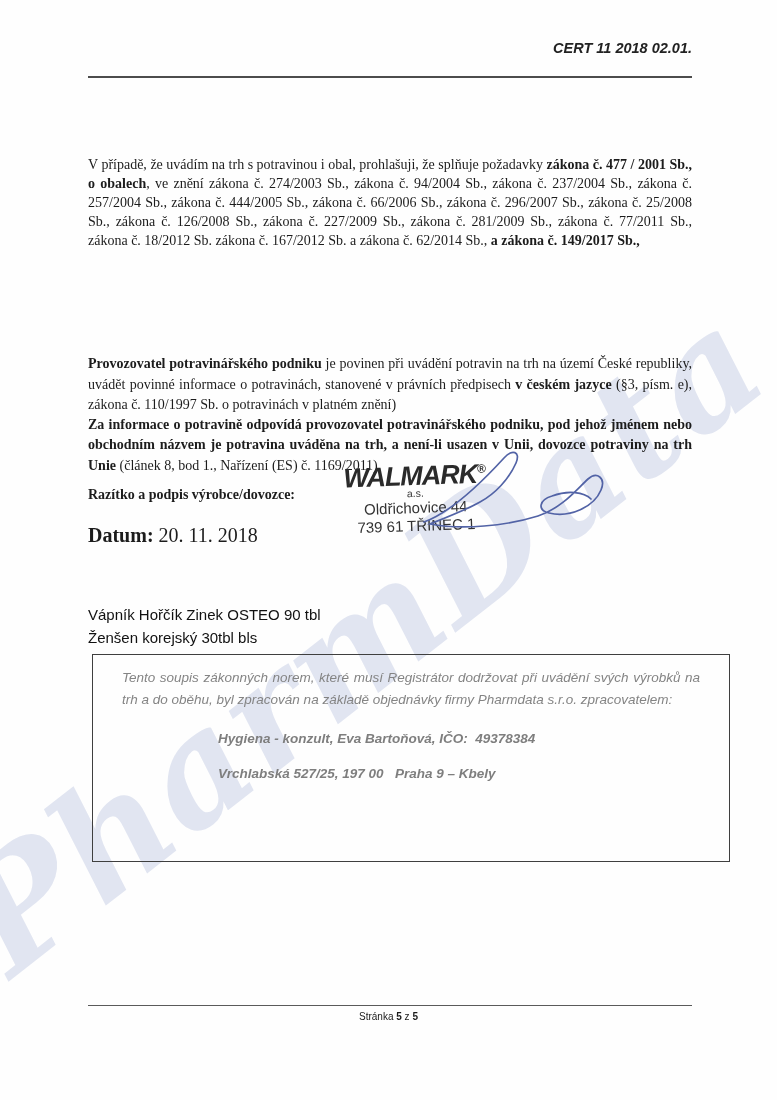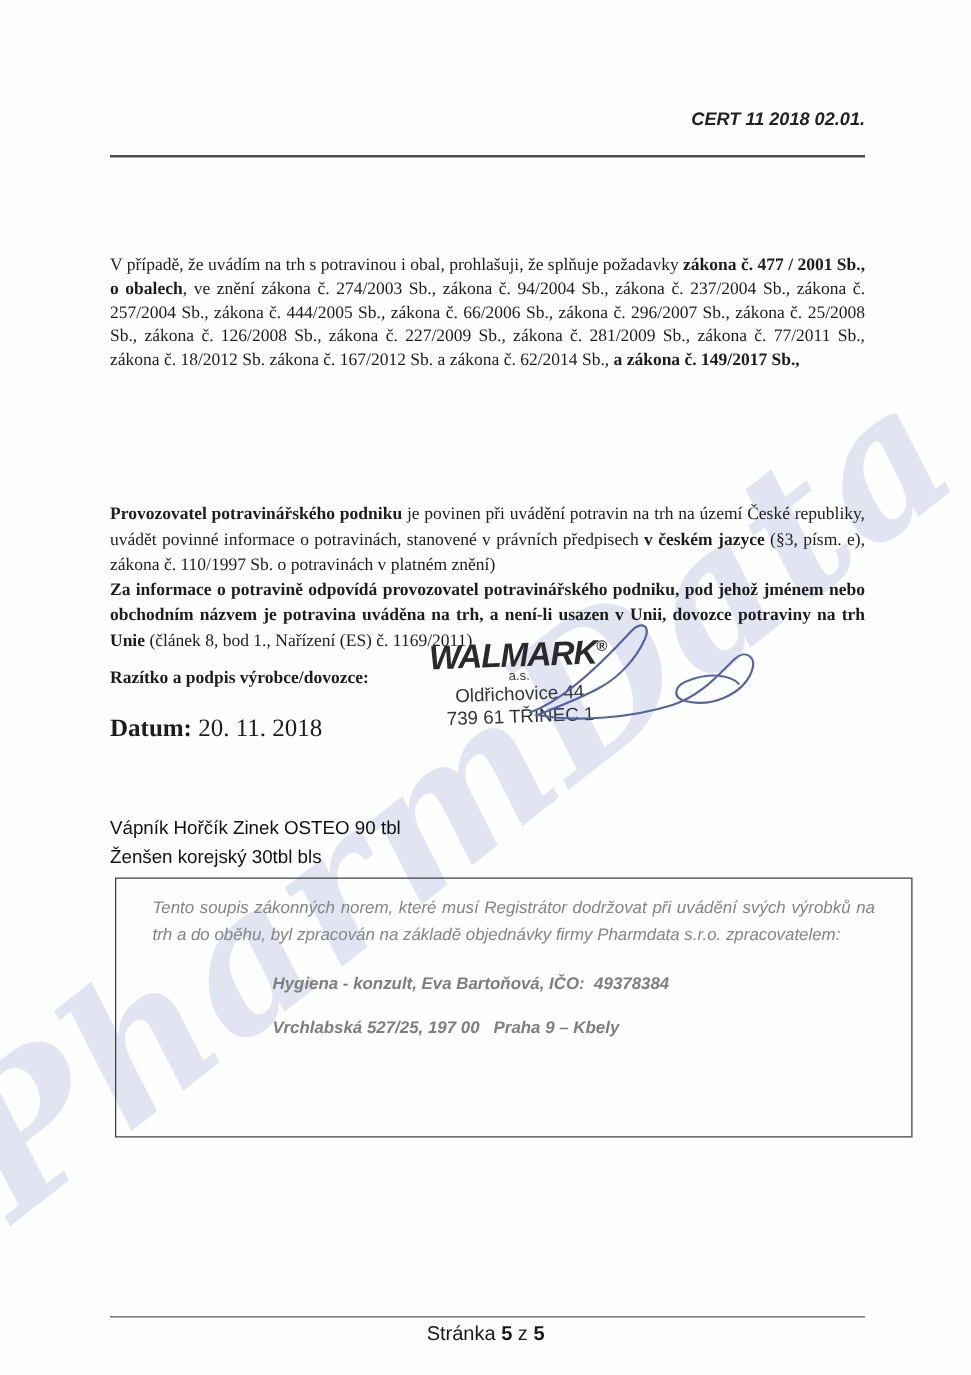--- a/index.html
+++ b/index.html
@@ -22,21 +22,21 @@
     font-style:italic;
     font-weight:bold;
     font-size:150px;
     letter-spacing:2px;
     white-space:nowrap;
     transform:rotate(-38deg);
     color:#e1e5f1;
     z-index:0;
     user-select:none;
   }
-  .content{position:absolute;inset:0;z-index:1;margin-top:48px;}
+  .content{position:absolute;inset:0;z-index:1;}
   
   .doc-ref{
     top:40px;right:85px;
     font-family:"Liberation Sans", sans-serif;
     font-style:italic;font-weight:600;
     font-size:14.5px;color:#222;
   }
   .rule{left:88px;width:604px;border-top:2px solid #4c4c4c;}
   .rule-top{top:76px;}
   .rule-footer{top:1005px;border-top:1.5px solid #5a5a5a;}
@@ -90,21 +90,21 @@
     font-size:13.5px;
   }
   .disclaimer-intro{line-height:22px;text-align:justify;}
   .disclaimer-contacts{margin-left:96px;margin-top:2px;}
   .box-contact{white-space:pre-wrap;margin-top:20px;font-weight:600;color:#7e7e7e;}
   
   .page-number{
     top:1011px;left:0;width:777px;
     text-align:center;
     font-family:"Liberation Sans", sans-serif;
-    font-size:16px;color:#1a1a1a;
+    font-size:10px;color:#1a1a1a;
   }
   b,[data-b]{font-weight:bold;}
 </style>
 </head>
 <body>
 
 <div class="page">
 
   <div class="watermark">PharmData s.r.o.</div>
 

